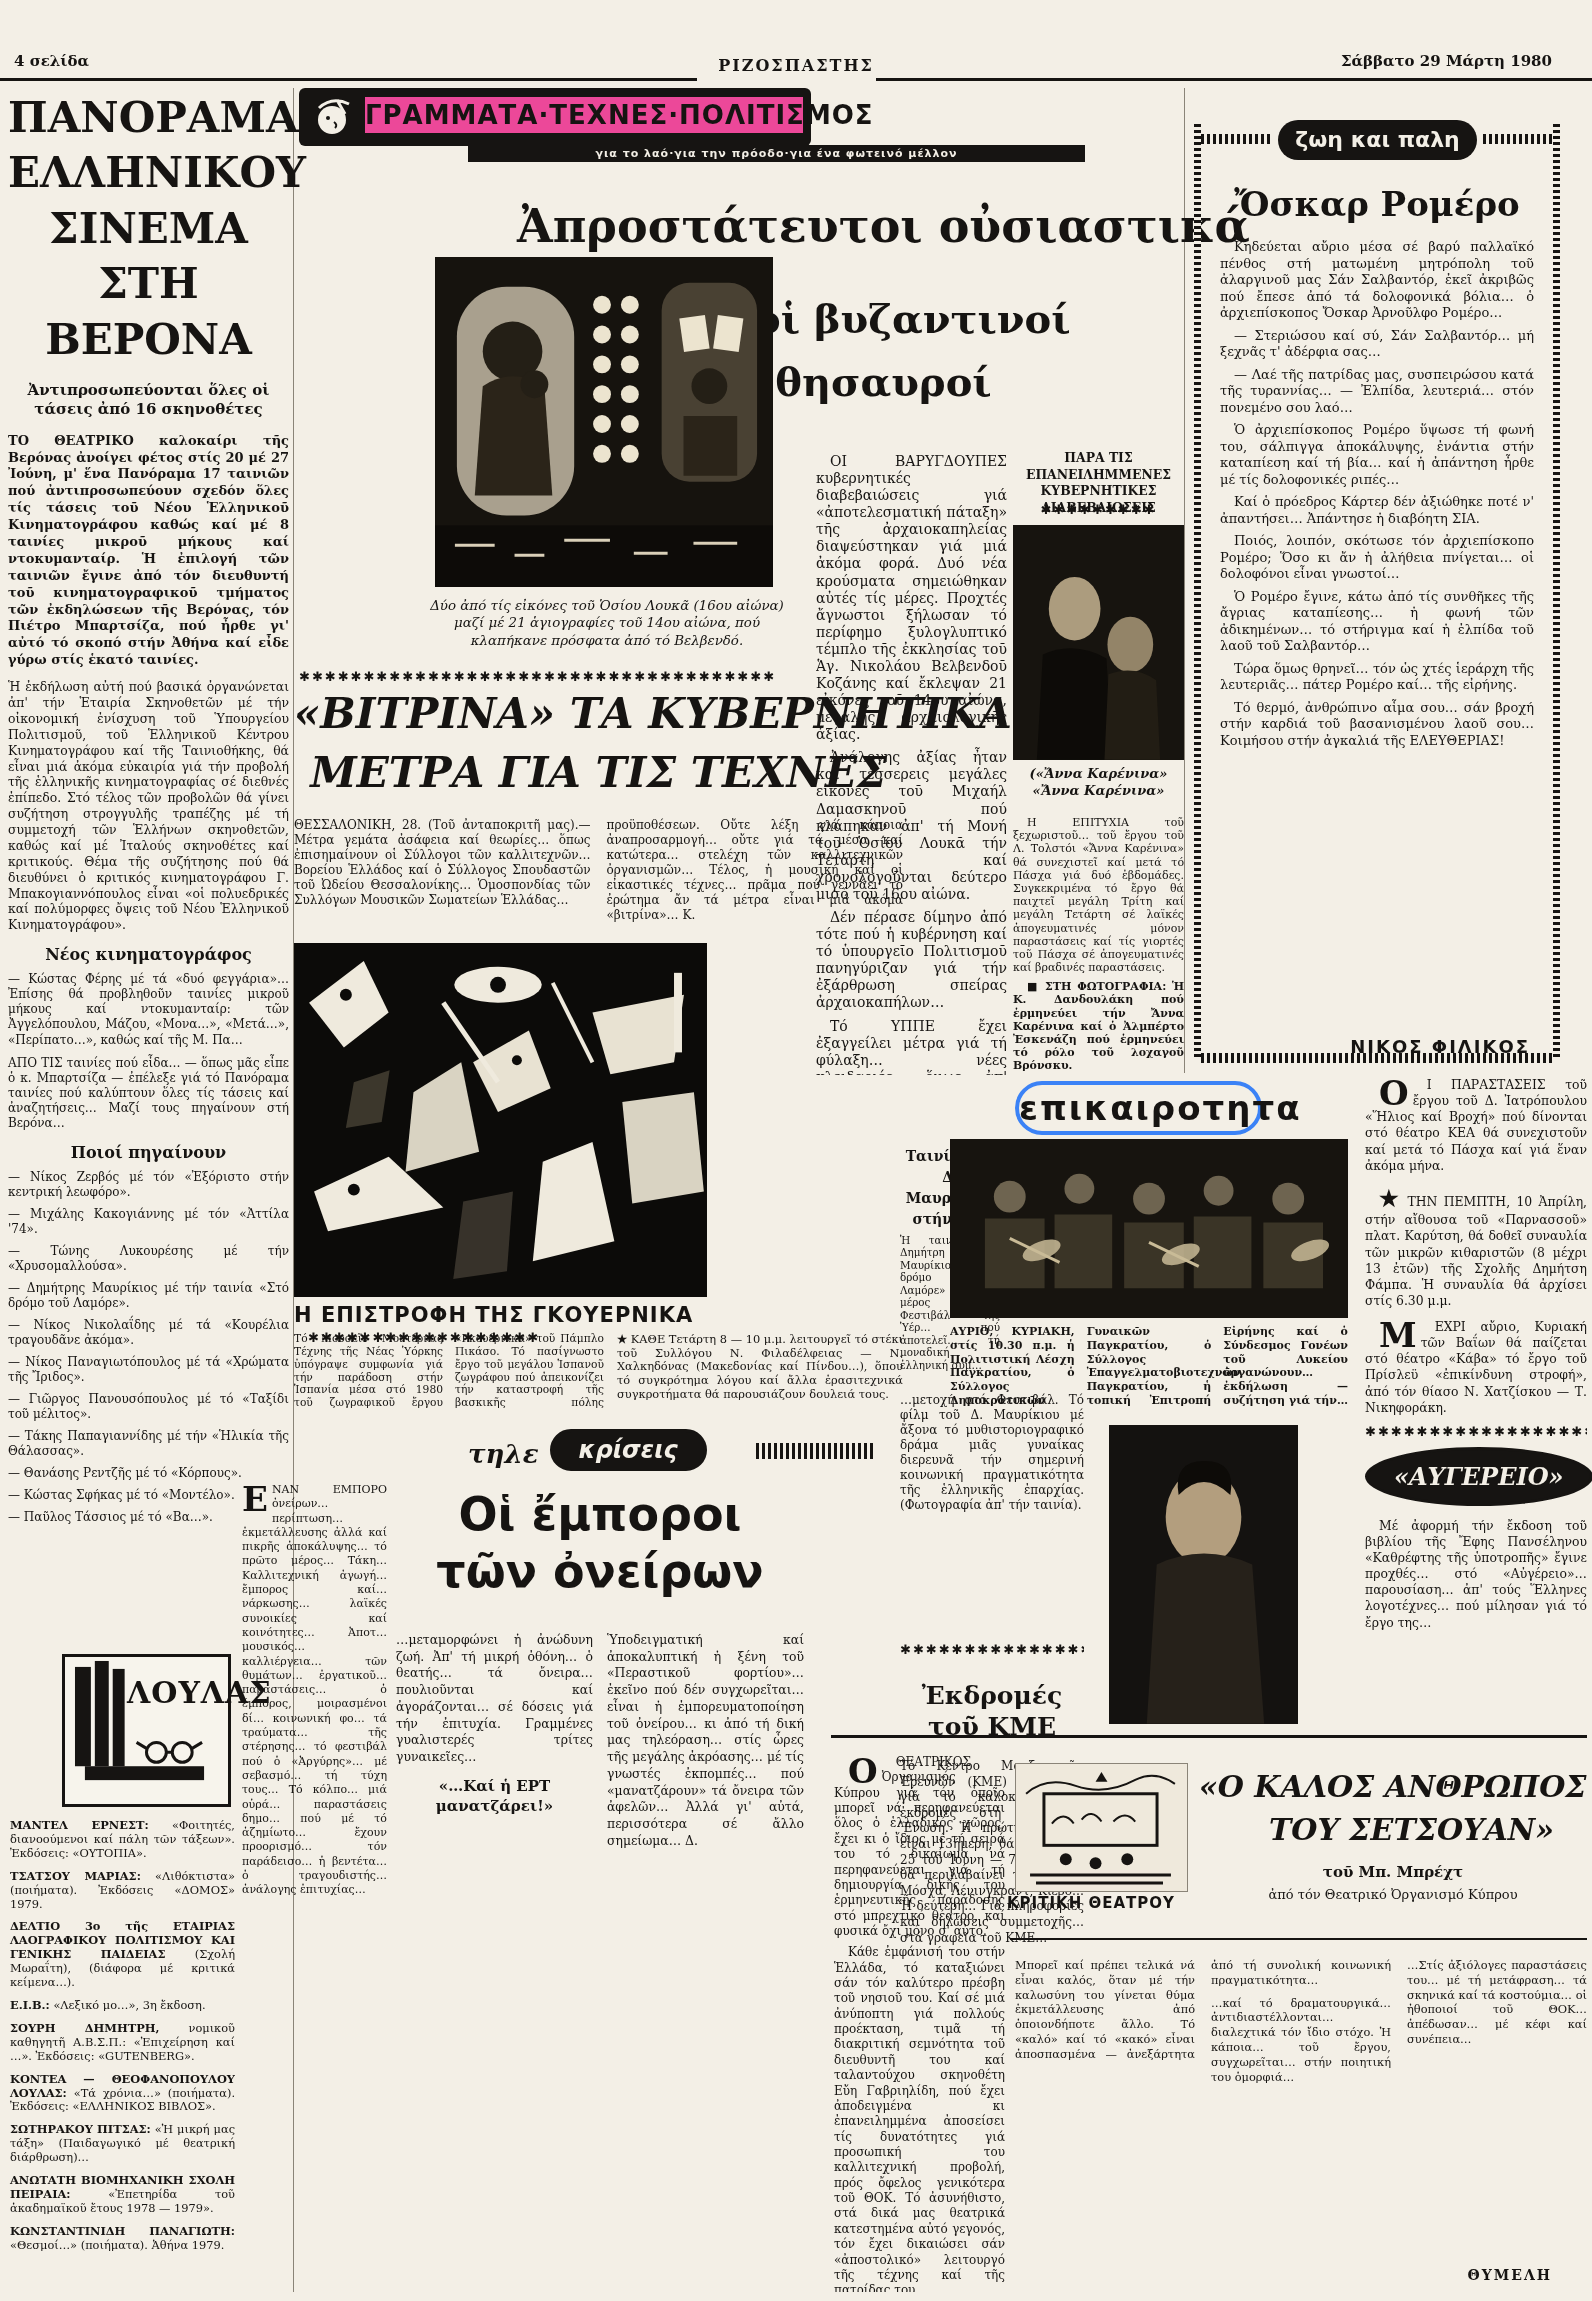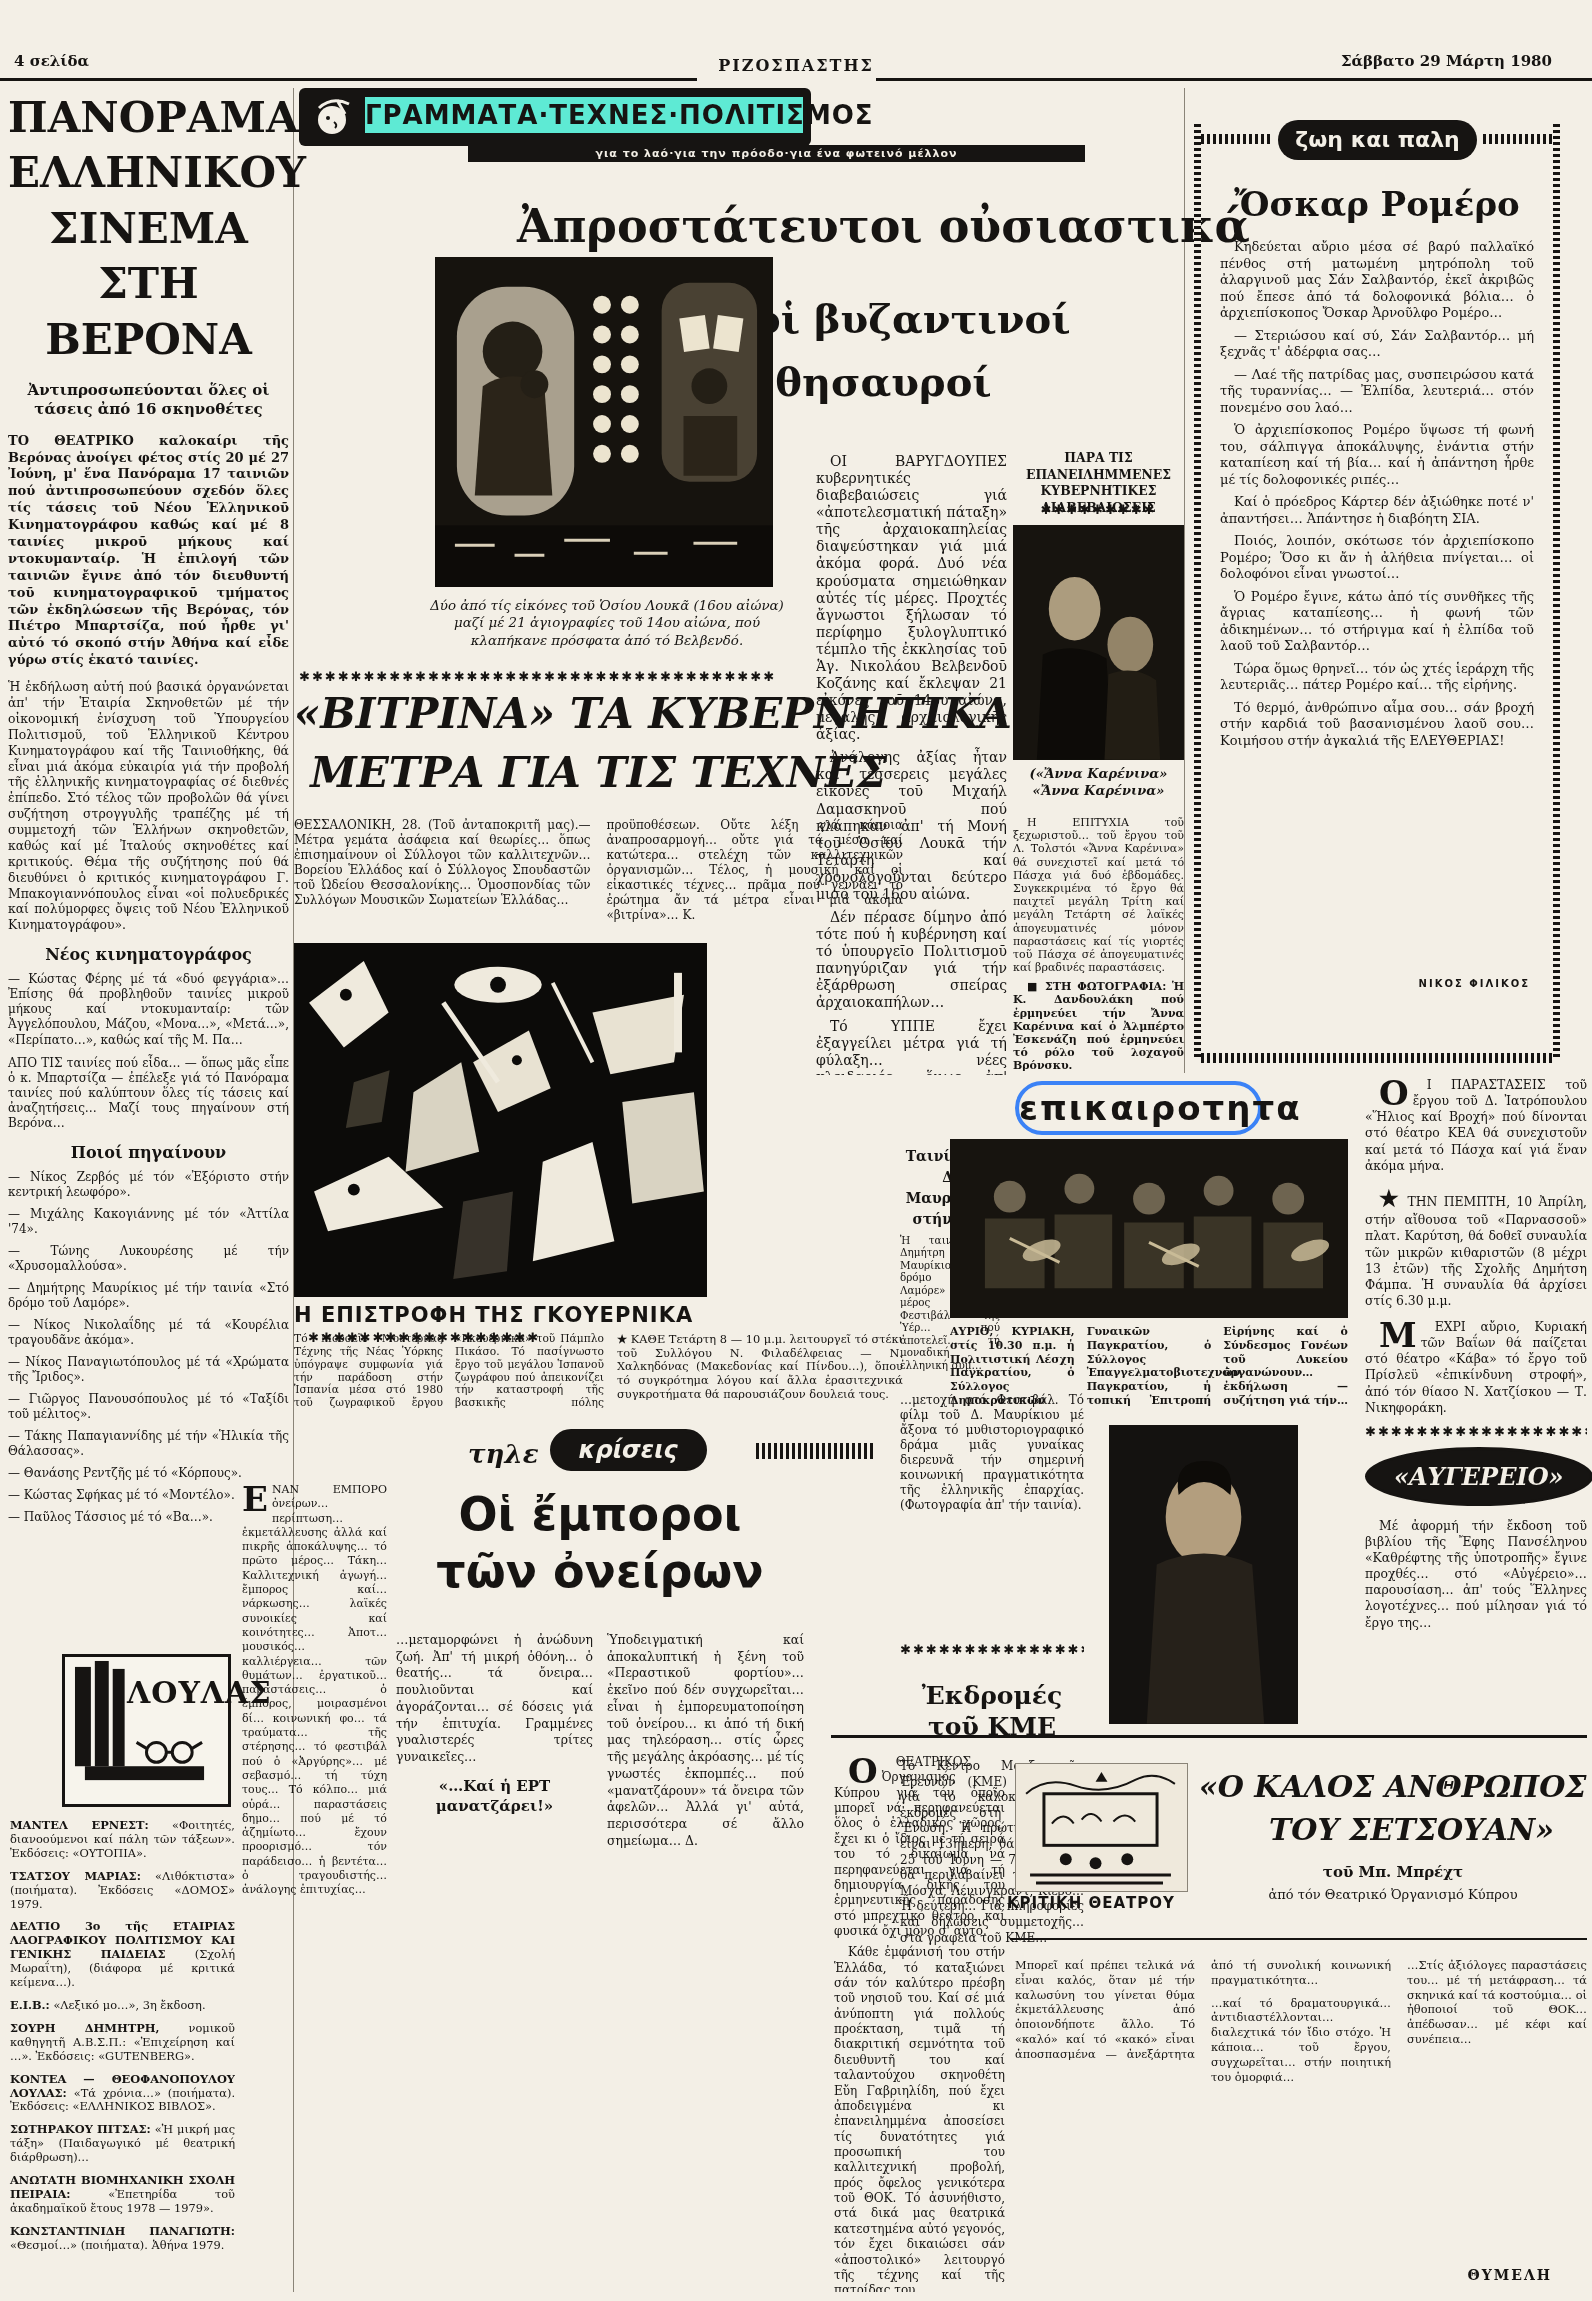--- a/index.html
+++ b/index.html
@@ -98,21 +98,21 @@
   <div class="abs" style="left:299px;top:88px;width:512px;height:58px;background:#161412;border-radius:6px;">
     <span class="abs" style="left:8px;top:4px;">
       <svg width="50" height="50" viewBox="0 0 50 50">
         <rect width="50" height="50" fill="#161412"></rect>
         <circle cx="25" cy="28" r="14" fill="#f3efe6"></circle>
         <circle cx="21" cy="26" r="2" fill="#161412"></circle>
         <path d="M27 30 q4 3 1 6" stroke="#161412" stroke-width="2" fill="none"></path>
         <path d="M12 16 q13 -12 30 -4 M30 8 l8 14" stroke="#f3efe6" stroke-width="3" fill="none"></path>
       </svg>
     </span>
-    <div class="abs sans b ctr" style="left:64px;top:7px;width:438px;height:36px;background:#5eead4;color:#161412;font-size:26px;letter-spacing:1px;line-height:36px;border:2px solid #161412;">ΓΡΑΜΜΑΤΑ·ΤΕΧΝΕΣ·ΠΟΛΙΤΙΣΜΟΣ</div>
+    <div class="abs sans b ctr" style="left:64px;top:7px;width:438px;height:36px;background:#ec4899;color:#161412;font-size:26px;letter-spacing:1px;line-height:36px;border:2px solid #161412;">ΓΡΑΜΜΑΤΑ·ΤΕΧΝΕΣ·ΠΟΛΙΤΙΣΜΟΣ</div>
   </div>
   <div class="abs sans b" style="left:468px;top:145px;width:617px;height:17px;background:#161412;color:#f3efe6;font-size:11px;line-height:17px;text-align:center;letter-spacing:1px;">για το λαό·για την πρόοδο·για ένα φωτεινό μέλλον</div>
 
   <div class="abs ctr b" style="left:517px;top:199px;width:567px;font-size:46px;white-space:nowrap;">Ἀπροστάτευτοι οὐσιαστικά</div>
   <div class="abs ctr b" style="left:754px;top:295px;width:259px;font-size:40px;white-space:nowrap;">οἱ βυζαντινοί</div>
   <div class="abs ctr b" style="left:754px;top:358px;width:259px;font-size:40px;white-space:nowrap;">θησαυροί</div>
 
   <div class="abs photo" style="left:435px;top:257px;width:338px;height:330px;">
     <svg width="338" height="330" viewBox="0 0 340 332">
       <rect width="340" height="332" fill="#16130e"></rect>
@@ -301,21 +301,21 @@
       <p>Κηδεύεται αὔριο μέσα σέ βαρύ παλλαϊκό πένθος στή ματωμένη μητρόπολη τοῦ ἀλαργινοῦ μας Σάν Σαλβαντόρ, ἐκεῖ ἀκριβῶς πού ἔπεσε ἀπό τά δολοφονικά βόλια… ὁ ἀρχιεπίσκοπος Ὄσκαρ Ἀρνοῦλφο Ρομέρο…</p>
       <p>— Στεριώσου καί σύ, Σάν Σαλβαντόρ… μή ξεχνᾶς τ' ἀδέρφια σας…</p>
       <p>— Λαέ τῆς πατρίδας μας, συσπειρώσου κατά τῆς τυραννίας… — Ἐλπίδα, λευτεριά… στόν πονεμένο σου λαό…</p>
       <p>Ὁ ἀρχιεπίσκοπος Ρομέρο ὕψωσε τή φωνή του, σάλπιγγα ἀποκάλυψης, ἐνάντια στήν καταπίεση καί τή βία… καί ἡ ἀπάντηση ἦρθε μέ τίς δολοφονικές ριπές…</p>
       <p>Καί ὁ πρόεδρος Κάρτερ δέν ἀξιώθηκε ποτέ ν' ἀπαντήσει… Ἀπάντησε ἡ διαβόητη ΣΙΑ.</p>
       <p>Ποιός, λοιπόν, σκότωσε τόν ἀρχιεπίσκοπο Ρομέρο; Ὅσο κι ἄν ἡ ἀλήθεια πνίγεται… οἱ δολοφόνοι εἶναι γνωστοί…</p>
       <p>Ὁ Ρομέρο ἔγινε, κάτω ἀπό τίς συνθῆκες τῆς ἄγριας καταπίεσης… ἡ φωνή τῶν ἀδικημένων… τό στήριγμα καί ἡ ἐλπίδα τοῦ λαοῦ τοῦ Σαλβαντόρ…</p>
       <p>Τώρα ὅμως θρηνεῖ… τόν ὡς χτές ἱεράρχη τῆς λευτεριᾶς… πάτερ Ρομέρο καί… τῆς εἰρήνης.</p>
       <p>Τό θερμό, ἀνθρώπινο αἷμα σου… σάν βροχή στήν καρδιά τοῦ βασανισμένου λαοῦ σου… Κοιμήσου στήν ἀγκαλιά τῆς ΕΛΕΥΘΕΡΙΑΣ!</p>
     </div>
-    <div class="abs b sans" style="right:30px;top:886px;font-size:10px;letter-spacing:2px;text-align:right;">ΝΙΚΟΣ ΦΙΛΙΚΟΣ</div>
+    <div class="abs b sans" style="right:30px;top:944px;font-size:18px;letter-spacing:2px;text-align:right;">ΝΙΚΟΣ ΦΙΛΙΚΟΣ</div>
     <div class="abs hatch" style="left:7px;bottom:0;width:352px;height:10px;"></div>
   </div>
 
   <div class="abs" style="left:1365px;top:1077px;width:222px;">
     <p class="just dropcap" style="font-size:12.4px;line-height:1.3;">ΟΙ ΠΑΡΑΣΤΑΣΕΙΣ τοῦ ἔργου τοῦ Δ. Ἰατρόπουλου «Ἥλιος καί Βροχή» πού δίνονται στό θέατρο ΚΕΑ θά συνεχιστοῦν καί μετά τό Πάσχα καί γιά ἕναν ἀκόμα μήνα.</p>
     <p class="just" style="font-size:12.4px;line-height:1.3;margin-top:10px;">
       <span class="b" style="font-size:22px;">★</span>
       <span>ΤΗΝ ΠΕΜΠΤΗ, 10 Ἀπρίλη, στήν αἴθουσα τοῦ «Παρνασσοῦ» πλατ. Καρύτση, θά δοθεῖ συναυλία τῶν μικρῶν κιθαριστῶν (8 μέχρι 13 ἐτῶν) τῆς Σχολῆς Δημήτση Φάμπα. Ἡ συναυλία θά ἀρχίσει στίς 6.30 μ.μ.</span>
     </p>
     <p class="just dropcap" style="font-size:12.4px;line-height:1.3;margin-top:10px;">ΜΕΧΡΙ αὔριο, Κυριακή τῶν Βαΐων θά παίζεται στό θέατρο «Κάβα» τό ἔργο τοῦ Πρίσλεϋ «ἐπικίνδυνη στροφή», ἀπό τόν θίασο Ν. Χατζίσκου — Τ. Νικηφοράκη.</p>

